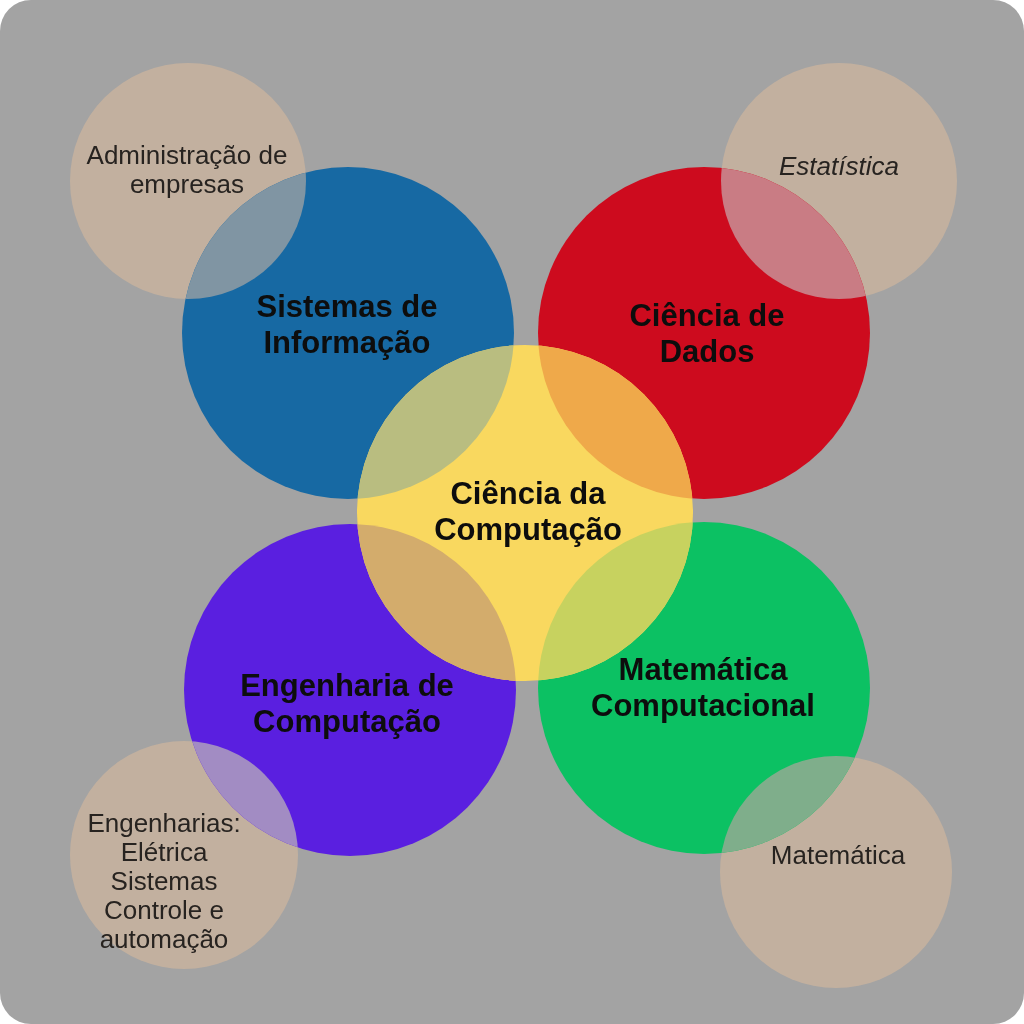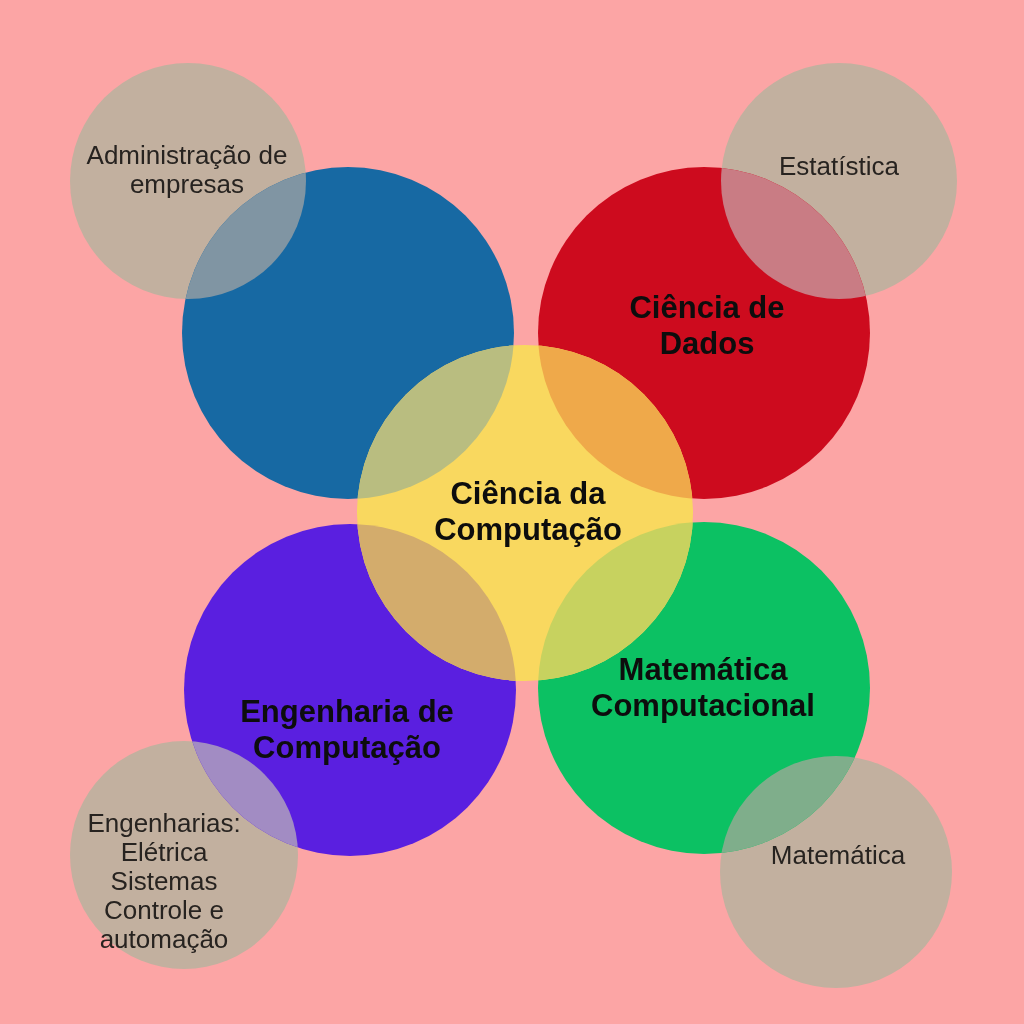--- a/index.html
+++ b/index.html
@@ -32,21 +32,21 @@
   }
   .label-regular {
     font-weight: normal;
     font-size: 26px;
     line-height: 29px;
   }
 </style>
 </head>
 <body>
 
-<div class="stage" style="background-color: #fca5a5;">
+<div class="stage" style="background-color: #a3a3a3; border-radius: 31px;">
 
   <svg width="1024" height="1024" viewBox="0 0 1024 1024">
     <defs>
       <clipPath id="clip-blue">
           <circle cx="348" cy="333" r="166"></circle>
         </clipPath>
       <clipPath id="clip-red">
           <circle cx="704" cy="333" r="166"></circle>
         </clipPath>
       <clipPath id="clip-purple">
@@ -77,26 +77,28 @@
     <circle cx="836" cy="872" r="116" clip-path="url(#clip-green)" fill="#7fae8b"></circle>
 
     <circle cx="348" cy="333" r="166" clip-path="url(#clip-yellow)" fill="#b9bd80"></circle>
     <circle cx="704" cy="333" r="166" clip-path="url(#clip-yellow)" fill="#efa94a"></circle>
     <circle cx="350" cy="690" r="166" clip-path="url(#clip-yellow)" fill="#d3ac6c"></circle>
     <circle cx="704" cy="688" r="166" clip-path="url(#clip-yellow)" fill="#c7d25f"></circle>
   </svg>
 
   <div class="label label-regular" style="left: 187px; top: 170px; color: rgb(39, 35, 32);">Administração de
 empresas</div>
-  <div class="label label-regular" style="left: 839px; top: 166px; color: rgb(39, 35, 32);">Estatística</div>
-  <div class="label label-bold" style="left: 707px; top: 326px; color: rgb(13, 13, 13);">Ciência de
+  <div class="label label-regular" style="left: 839px; top: 166px; color: rgb(39, 35, 32); font-style: italic;">Estatística</div>
+  <div class="label label-bold" style="left: 347px; top: 325px; color: rgb(13, 13, 13);">Sistemas de
+Informação</div>
+  <div class="label label-bold" style="left: 707px; top: 334px; color: rgb(13, 13, 13);">Ciência de
 Dados</div>
   <div class="label label-bold" style="left: 528px; top: 512px; color: rgb(13, 13, 13); text-align: center;">Ciência da
 Computação</div>
-  <div class="label label-bold" style="left: 347px; top: 730px; color: rgb(13, 13, 13);">Engenharia de
+  <div class="label label-bold" style="left: 347px; top: 704px; color: rgb(13, 13, 13);">Engenharia de
 Computação</div>
   <div class="label label-bold" style="left: 703px; top: 688px; color: rgb(13, 13, 13);">Matemática
 Computacional</div>
   <div class="label label-regular" style="left: 164px; top: 881px; color: rgb(39, 35, 32);">Engenharias:
 Elétrica
 Sistemas
 Controle e
 automação</div>
   <div class="label label-regular" style="left: 838px; top: 855px; color: rgb(39, 35, 32);">Matemática</div>
 

